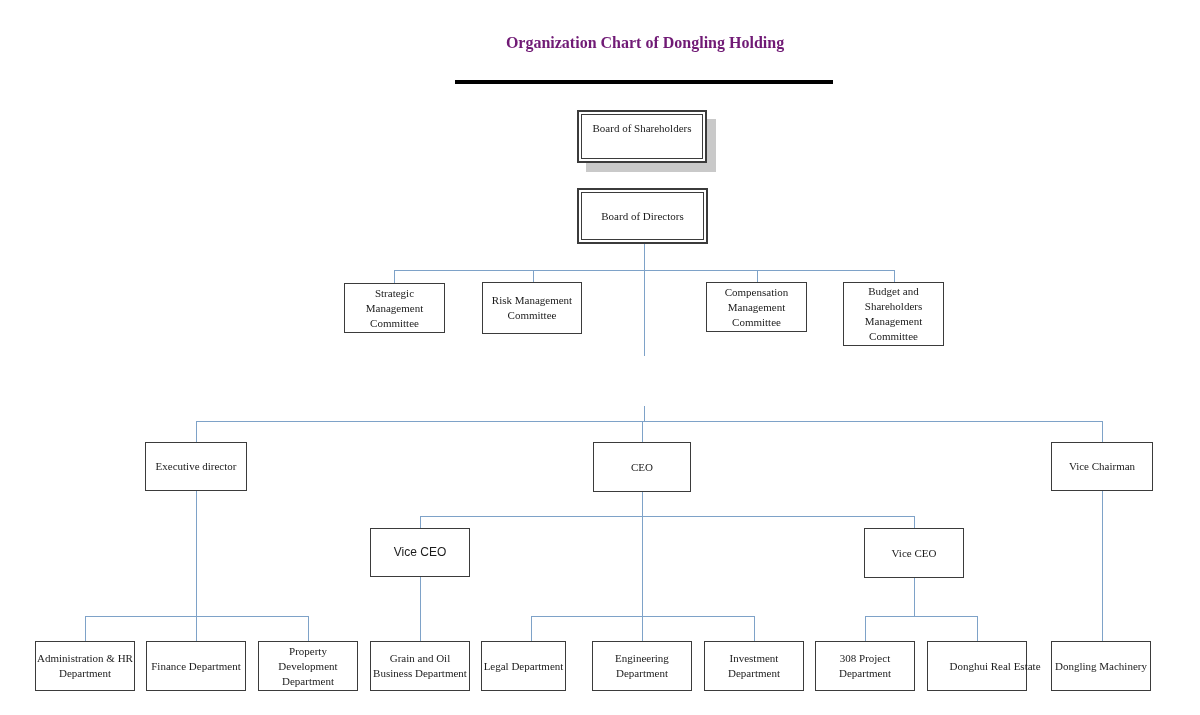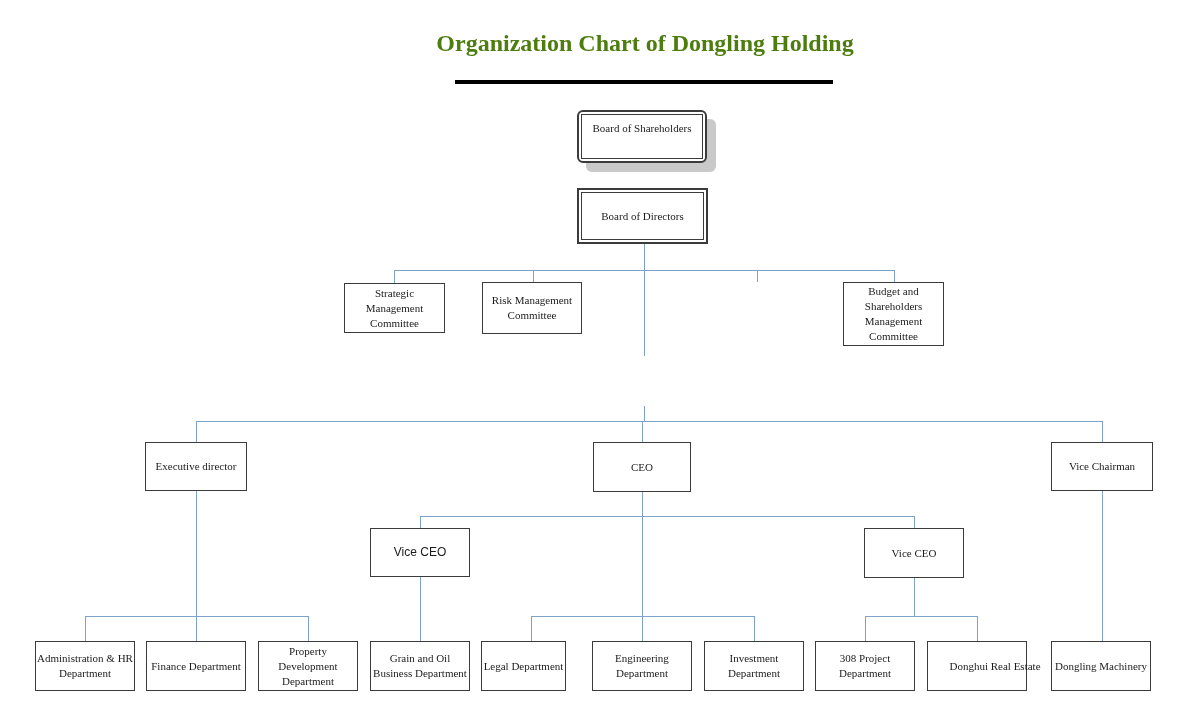--- a/index.html
+++ b/index.html
@@ -4,32 +4,32 @@
 <style>
   html,body{margin:0;padding:0;background:#ffffff;}
   #canvas{
     position:relative;width:1200px;height:715px;background:#ffffff;overflow:hidden;
     font-family:"Liberation Serif","DejaVu Serif",serif;color:#1b1b1b;
     --line:#7ea2c8;--bdr:#3b3b3b;
   }
   
   .title{
     position:absolute;left:410px;top:30px;width:470px;text-align:center;
-    font-size:24px;line-height:26px;font-weight:bold;color:#4d7c0f;
+    font-size:16px;line-height:26px;font-weight:bold;color:#701a75;
   }
   .title-rule{position:absolute;left:455px;top:80px;width:378px;height:4px;background:#000;}
   
   .node{
     position:absolute;border:1.5px solid var(--bdr);background:#fff;box-sizing:border-box;
     display:flex;align-items:center;justify-content:center;text-align:center;
     font-size:11px;line-height:15px;padding:1px;
   }
   .dbl{border-width:2px;}
   .dbl::before{content:"";position:absolute;inset:2px;border:1px solid var(--bdr);pointer-events:none;}
-  .shadow{box-shadow:9px 9px 0 0 #c9c9c9;border-radius:6px;}
+  .shadow{box-shadow:9px 9px 0 0 #c9c9c9;}
   .top-align{align-items:flex-start;padding-top:9px;}
   .sans{font-family:"Liberation Sans","DejaVu Sans",sans-serif;font-size:12px;}
   .nowrap{white-space:nowrap;}
   
   .n-shareholders{left:577px;top:110px;width:130px;height:53px;}
   .n-directors{left:577px;top:188px;width:131px;height:56px;}
   .n-strategic{left:344px;top:283px;width:101px;height:50px;}
   .n-risk{left:482px;top:282px;width:100px;height:52px;}
   .n-compensation{left:706px;top:282px;width:101px;height:50px;}
   .n-budget{left:843px;top:282px;width:101px;height:64px;}
@@ -91,20 +91,21 @@
   <i class="ch" style="left:420px;top:516px;width:495px"></i>
   <i class="ch" style="left:85px;top:616px;width:224px"></i>
   <i class="ch" style="left:531px;top:616px;width:224px"></i>
   <i class="ch" style="left:865px;top:616px;width:113px"></i>
 
   <div class="node dbl shadow top-align n-shareholders">Board of Shareholders</div>
   <div class="node dbl n-directors">Board of Directors</div>
 
   <div class="node n-strategic">Strategic Management Committee</div>
   <div class="node n-risk">Risk Management Committee</div>
+  <div class="node n-compensation">Compensation Management Committee</div>
   <div class="node n-budget">Budget and Shareholders Management Committee</div>
 
 
   <div class="node n-exec">Executive director</div>
   <div class="node n-ceo">CEO</div>
   <div class="node n-vicechair">Vice Chairman</div>
 
   <div class="node sans n-viceceo-l">Vice CEO</div>
   <div class="node n-viceceo-r">Vice CEO</div>
 

